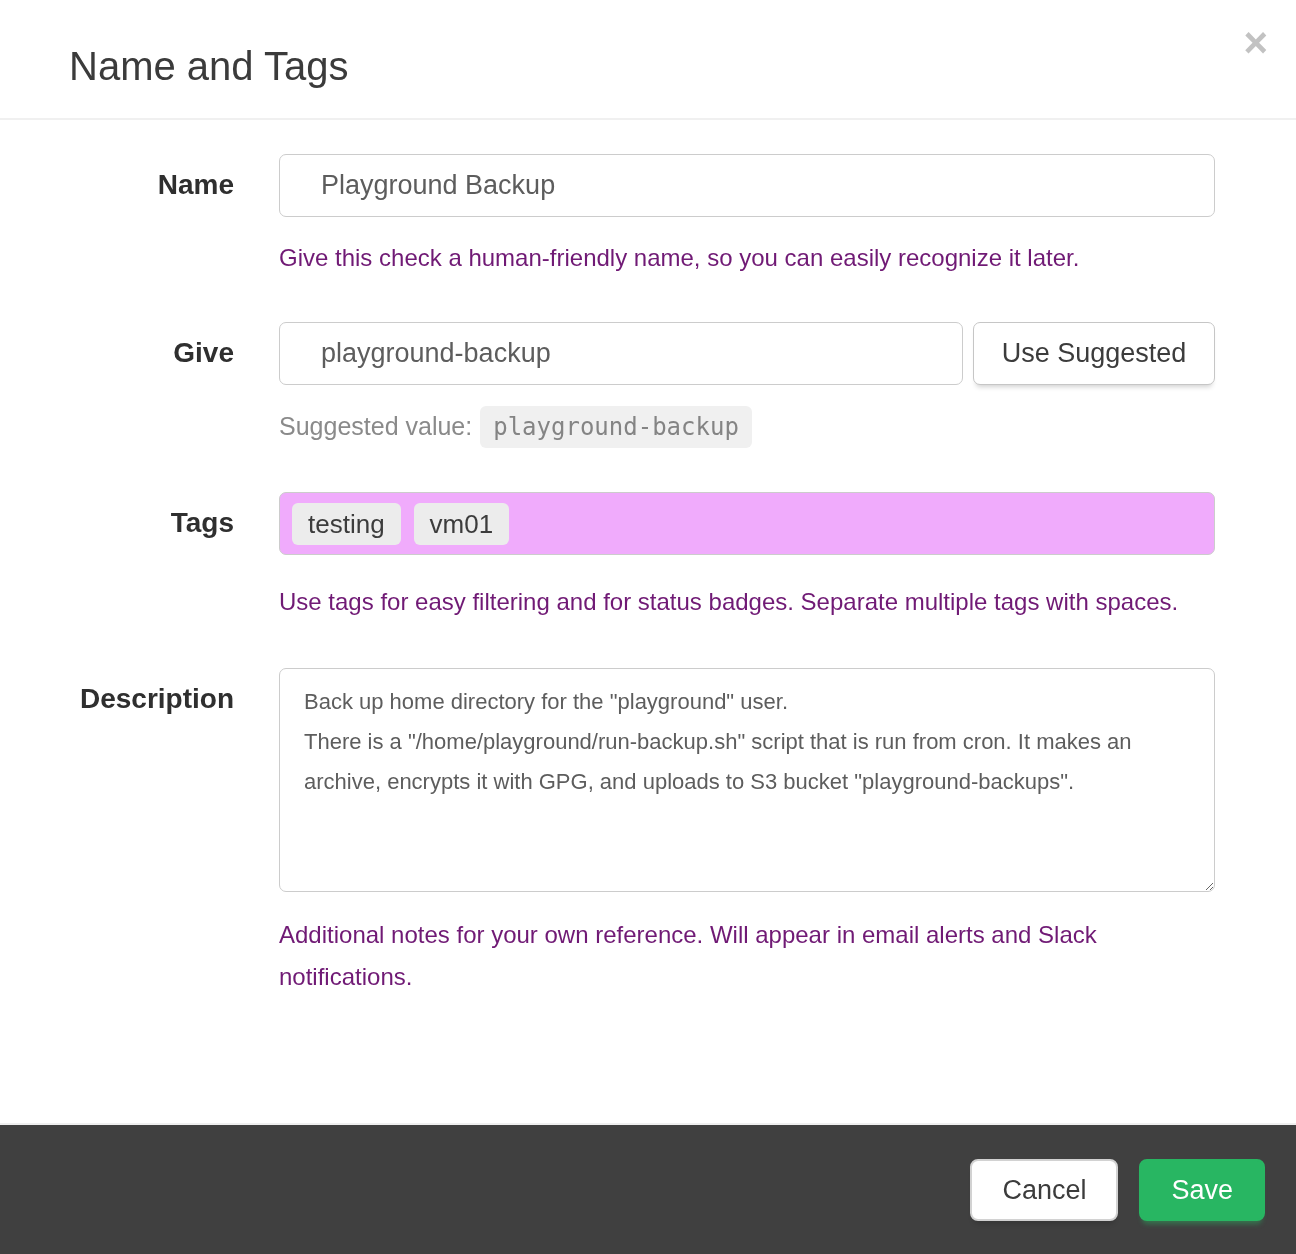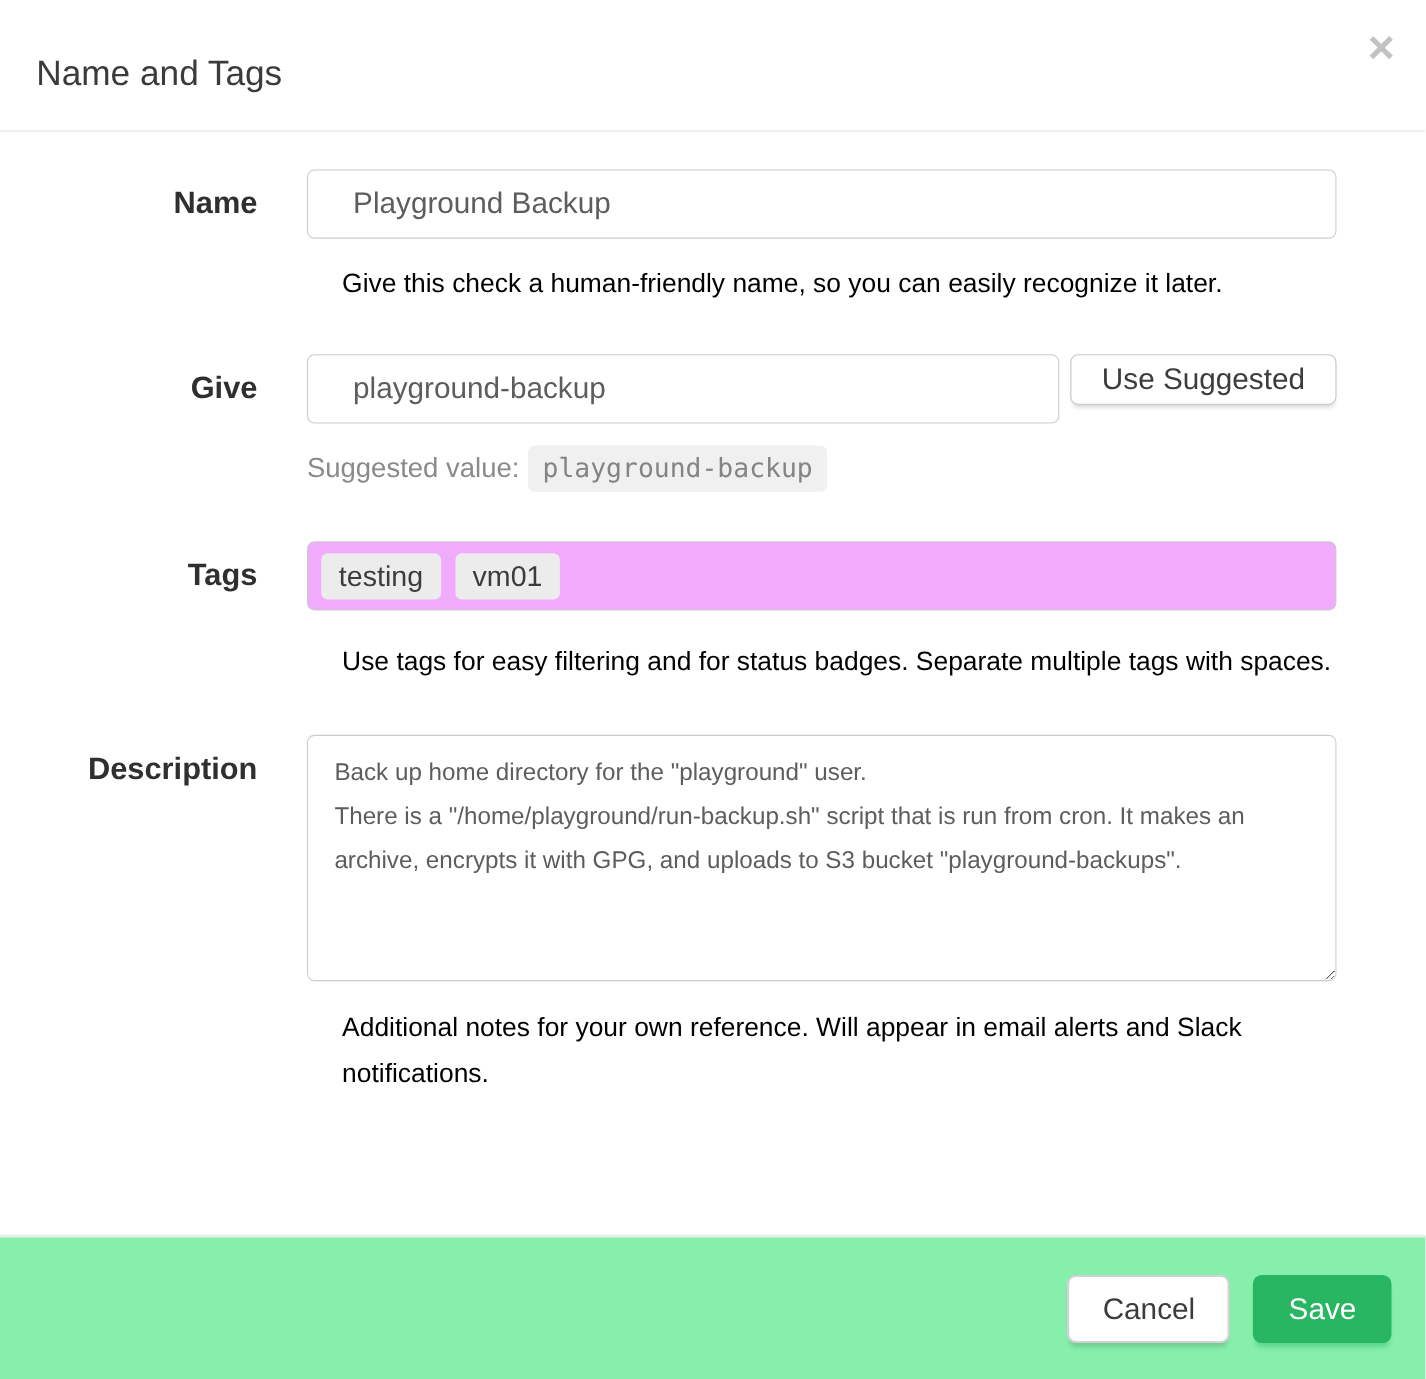--- a/index.html
+++ b/index.html
@@ -11,24 +11,25 @@
   }
   .modal { width: 1296px; height: 1254px; background: #fff; position: relative; }
 
   
   .modal-header {
     position: relative;
     padding: 44px 33px 30px 33px;
     border-bottom: 2px solid #f0f0f0;
   }
   .modal-title {
-    font-size: 32px;
+    font-size: 40px;
     font-weight: 400;
     color: #3b3b3b;
     line-height: 44px;
+    margin-left: 36px;
   }
   .close-btn {
     position: absolute;
     top: 22px; right: 28px;
     font-size: 42px;
     font-weight: 700;
     color: #c2c2c2;
     line-height: 42px;
     cursor: pointer;
     background: none; border: none;
@@ -63,38 +64,37 @@
     font-family: "Liberation Sans", sans-serif;
     background: #fff;
     outline: none;
     display: block;
   }
 
   .help-text {
     margin-top: 20px;
     font-size: 24px;
     line-height: 42px;
-    color: #000000;
-    margin-left: 32px;
+    color: #701a75;
   }
   .help-name { max-width: 936px; }
   .help-tags { max-width: 920px; margin-top: 26px; }
   .help-desc { max-width: 900px; margin-top: 22px; }
 
   .mb-name { margin-bottom: 43px; }
   .mb-slug { margin-bottom: 43px; }
   .mb-tags { margin-bottom: 45px; }
 
   
   .slug-row { display: flex; align-items: flex-start; }
   .slug-input { width: 684px; flex: 0 0 684px; }
   .use-suggested-btn {
     margin-left: 10px;
     width: 242px;
-    height: 46px;
+    height: 63px;
     background: #ffffff;
     border: 1px solid #c6c6c6;
     border-radius: 7px;
     font-size: 27px;
     color: #3c3c3c;
     font-family: "Liberation Sans", sans-serif;
     cursor: pointer;
     box-shadow: 0 5px 5px -3px rgba(0,0,0,0.18);
   }
   .suggested-line {
@@ -159,21 +159,21 @@
 
   
   .modal-footer {
     position: absolute;
     left: 0; right: 0; bottom: 0;
     border-top: 2px solid #efefef;
     padding: 34px 31px 33px 31px;
     display: flex;
     justify-content: flex-end;
     align-items: center;
-    background: #86efac;
+    background: #404040;
   }
   .btn {
     height: 62px;
     border-radius: 8px;
     font-size: 27px;
     font-family: "Liberation Sans", sans-serif;
     cursor: pointer;
     padding: 0 30px;
   }
   .btn-cancel {

